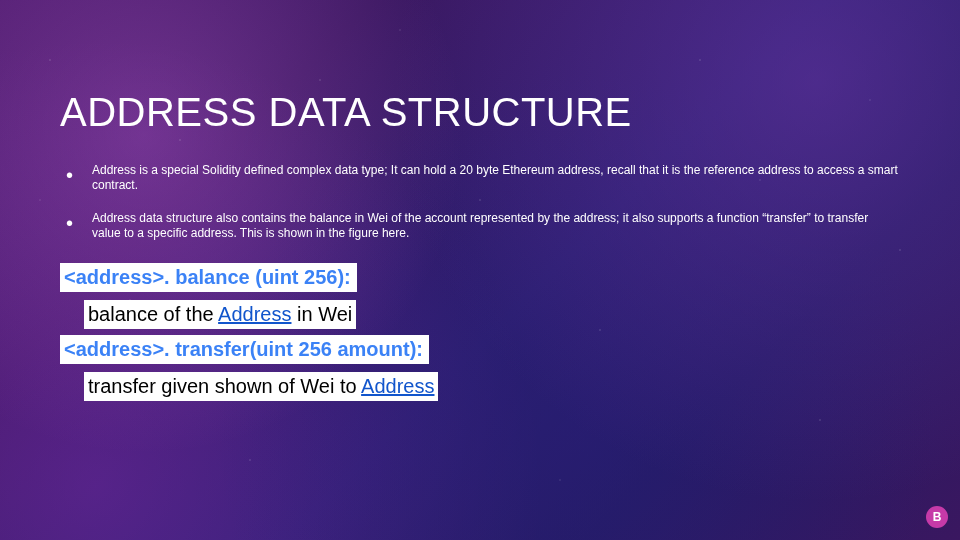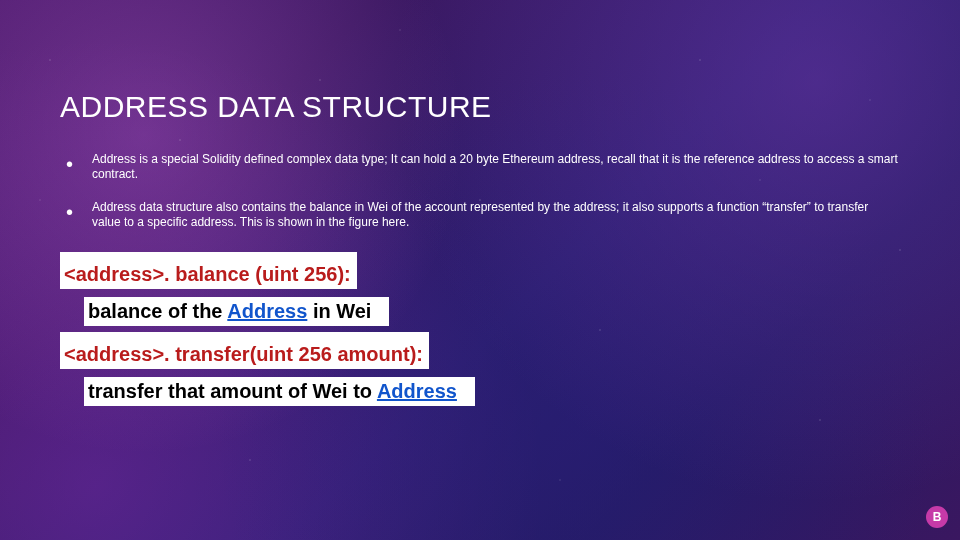--- a/index.html
+++ b/index.html
@@ -42,21 +42,21 @@
       radial-gradient(1px 1px at 40px 200px, #fff, transparent);
     opacity: 0.25;
   }
   .slide {
     position: relative;
     padding: 90px 60px 0 60px;
     height: 100%;
   }
   h1.title {
     font-weight: 400;
-    font-size: 30px;
+    font-size: 40px;
     letter-spacing: 0.5px;
     color: #ffffff;
     margin-bottom: 28px;
     font-family: "Segoe UI Light", "Segoe UI", Arial, sans-serif;
   }
   ul.bullets {
     list-style: none;
     color: #ffffff;
   }
   ul.bullets > li {
@@ -70,34 +70,34 @@
     content: "•";
     position: absolute;
     left: 6px;
     top: 0;
     font-size: 20px;
     color: #fff;
   }
   .code-box {
     display: inline-block;
     background: #ffffff;
-    color: #b91c1c;
+    color: #3b82f6;
     font-size: 20px;
     font-weight: 700;
-    padding: 10px 6px 3px 4px;
+    padding: 2px 6px 3px 4px;
     margin-top: 4px;
     line-height: 1.2;
   }
   .desc-box {
     display: inline-block;
     background: #ffffff;
     color: #000000;
     font-size: 20px;
-    font-weight: 700;
-    padding: 2px 18px 3px 4px;
+    font-weight: 400;
+    padding: 2px 4px 3px 4px;
     margin: 8px 0 0 24px;
     line-height: 1.2;
   }
   .desc-box .link {
     color: #1155cc;
     text-decoration: underline;
   }
   .row1 { margin-top: 2px; }
   .row2 { margin-top: 2px; }
   .badge {
@@ -131,18 +131,18 @@
   <div class="row1">
     <div class="code-box">&lt;address&gt;. balance (uint 256):</div><br>
     <div class="desc-box">
       <span>balance of the </span><span class="link">Address</span><span> in Wei</span>
     </div>
   </div>
 
   <div class="row2">
     <div class="code-box">&lt;address&gt;. transfer(uint 256 amount):</div><br>
     <div class="desc-box">
-      <span>transfer that amount of Wei to </span><span class="link">Address</span><span></span>
+      <span>transfer given shown of Wei to </span><span class="link">Address</span><span></span>
     </div>
   </div>
 
   <div class="badge">B</div>
 </div>
 
 </body></html>

